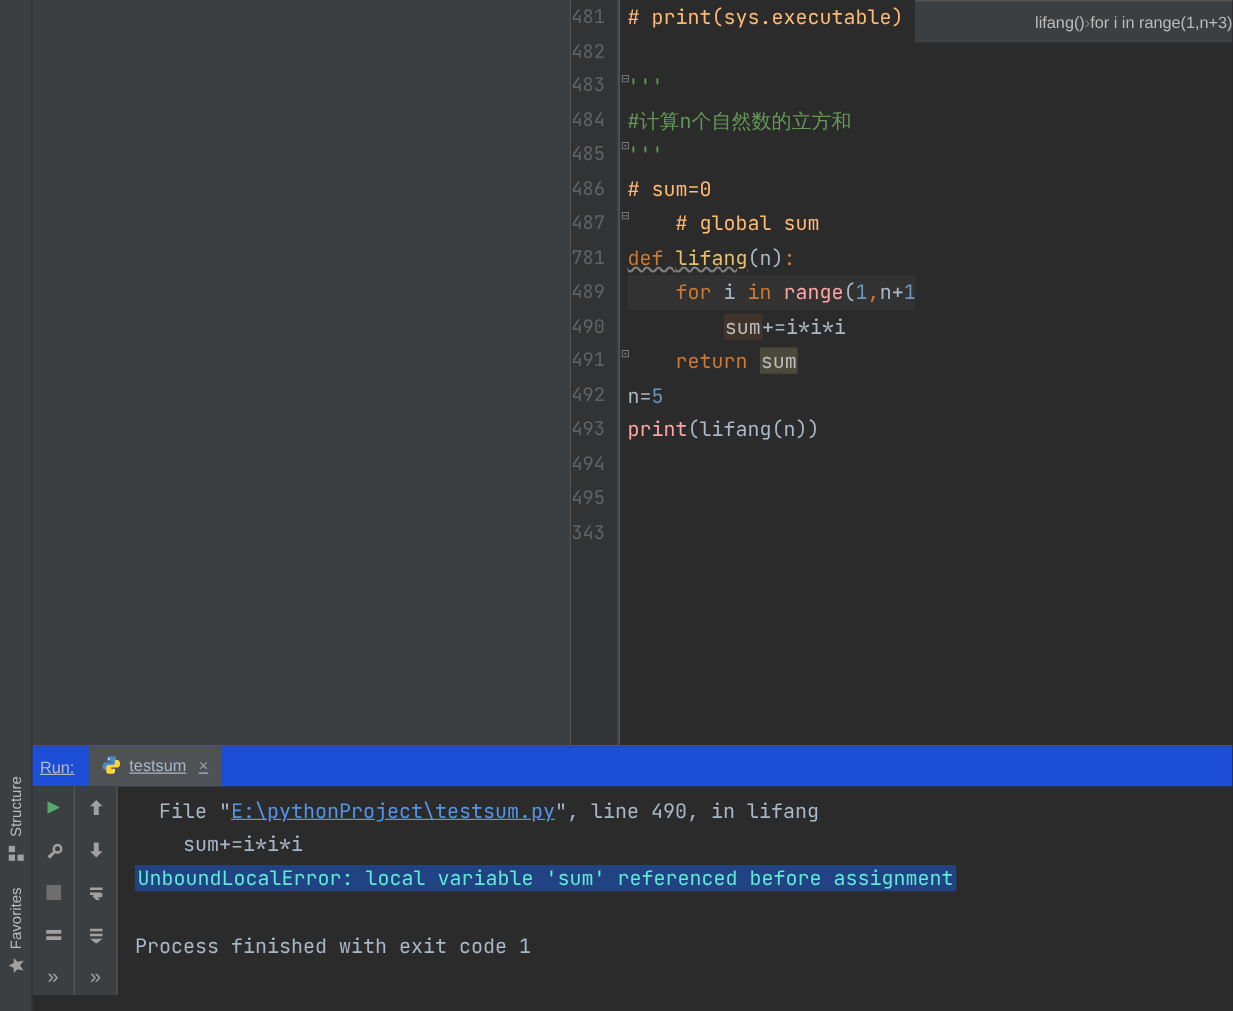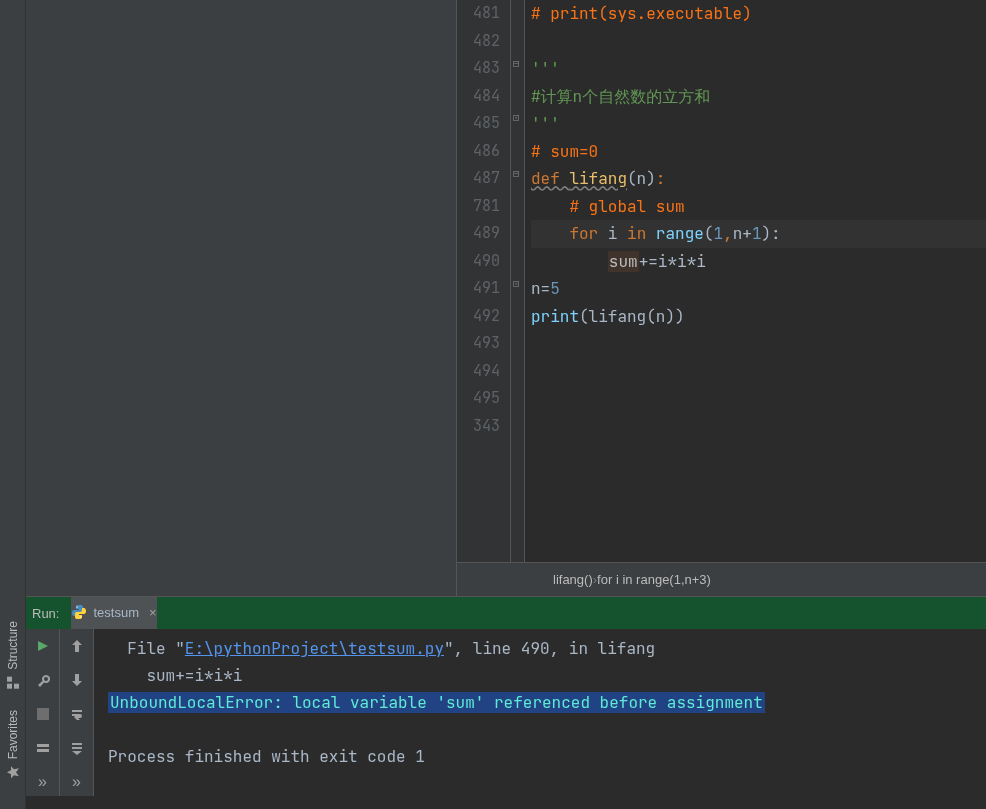--- a/index.html
+++ b/index.html
@@ -43,21 +43,21 @@
   background: #3c3f41;
   border-right: 1px solid #555;
 }
 .editor {
   position: absolute;
   left: 457px; top: 0;
   right: 0;
   height: 596px;
   background: #2b2b2b;
   display: flex;
-  flex-direction: column;
+  flex-direction: row;
 }
 .code-area { flex: 1; display: flex; overflow: hidden; font-family: 'JetBrains Mono','Consolas',monospace; font-size: 16px; }
 .gutter {
   width: 54px;
   background: #313335;
   color: #606366;
   text-align: right;
   padding-right: 10px;
   line-height: 27.5px;
   font-size: 15px;
@@ -68,24 +68,24 @@
   background: #313335;
   border-right: 1px solid #555;
   position: relative;
 }
 .fold-mark { position: absolute; left: 2px; width: 9px; height: 9px; color: #777; font-size: 11px; }
 .code-lines { flex: 1; padding-left: 6px; }
 .code-line { height: 27.5px; line-height: 27.5px; white-space: pre; }
 .current-line { background: #323232; }
 .kw { color: #cc7832; }
 .fn { color: #e8bf6a; }
-.com { color: #f97316; }
+.com { color: #fdba74; }
 .doc { color: #629755; }
 .num { color: #6897bb; }
-.bi { color: #7dd3fc; }
+.bi { color: #fca5a5; }
 .id { color: #a9b7c6; }
 .hl-sum { background: #40332b; color: #bbb; padding: 0 1px; }
 .hl-sum2 { background: #4a4a3a; color: #bbb; padding: 0 1px; }
 .underline-wavy { text-decoration: underline wavy #808080; }
 .breadcrumb {
   height: 34px;
   border-top: 1px solid #555;
   background: #3c3f41;
   display: flex;
   align-items: center;
@@ -97,30 +97,31 @@
 .run-panel {
   position: absolute;
   left: 26px; right: 0;
   top: 596px;
   height: 200px;
   background: #2b2b2b;
   border-top: 1px solid #555;
 }
 .run-header {
   height: 32px;
-  background: #14532d;
+  background: #1d4ed8;
   display: flex;
   align-items: center;
   padding-left: 6px;
   font-size: 13px;
+  text-decoration: underline;
 }
 .run-label { color: #bbb; margin-right: 12px; }
 .run-tab {
   display: flex; align-items: center; gap: 6px;
-  height: 32px; padding: 0 0;
+  height: 32px; padding: 0 10px;
   background: #4e5254;
   border-bottom: 2px solid #4e5254;
 }
 .tab-close { color: #a0a0a0; cursor: pointer; margin-left: 4px; }
 .run-body { display: flex; height: calc(100% - 32px); }
 .run-col {
   width: 34px;
   background: #3c3f41;
   border-right: 1px solid #555;
   display: flex;
@@ -197,24 +198,25 @@
       <div class="fold-mark" style="top:166px">⊟</div>
       <div class="fold-mark" style="top:276px">⊡</div>
     </div>
     <div class="code-lines" id="code-lines">
         <div class="code-line"><span class="com"># print(sys.executable)</span></div>
         <div class="code-line"></div>
         <div class="code-line"><span class="doc">'''</span></div>
         <div class="code-line"><span class="doc">#计算n个自然数的立方和</span></div>
         <div class="code-line"><span class="doc">'''</span></div>
         <div class="code-line"><span class="com"># sum=0</span></div>
+        <div class="code-line"><span class="id">    </span><span class="com"># global sum</span></div>
         <div class="code-line"><span class="kw underline-wavy">def </span><span class="fn underline-wavy">lifang</span><span class="id">(n)</span><span class="kw">:</span></div>
-        <div class="code-line"><span class="id">    </span><span class="com"># global sum</span></div>
         <div class="code-line current-line"><span class="id">    </span><span class="kw">for</span><span class="id"> i </span><span class="kw">in</span><span class="id"> </span><span class="bi">range</span><span class="id">(</span><span class="num">1</span><span class="kw">,</span><span class="id">n+</span><span class="num">1</span><span class="id">):</span></div>
         <div class="code-line"><span class="id">        </span><span class="hl-sum">sum</span><span class="id">+=i*i*i</span></div>
+        <div class="code-line"><span class="id">    </span><span class="kw">return</span><span class="id"> </span><span class="hl-sum2">sum</span></div>
         <div class="code-line"><span class="id">n=</span><span class="num">5</span></div>
         <div class="code-line"><span class="bi">print</span><span class="id">(lifang(n))</span></div>
         <div class="code-line"></div>
         <div class="code-line"></div>
         <div class="code-line"></div>
       </div>
   </div>
   <div class="breadcrumb">
     <span>lifang()</span>
     <span class="crumb-sep">›</span>

